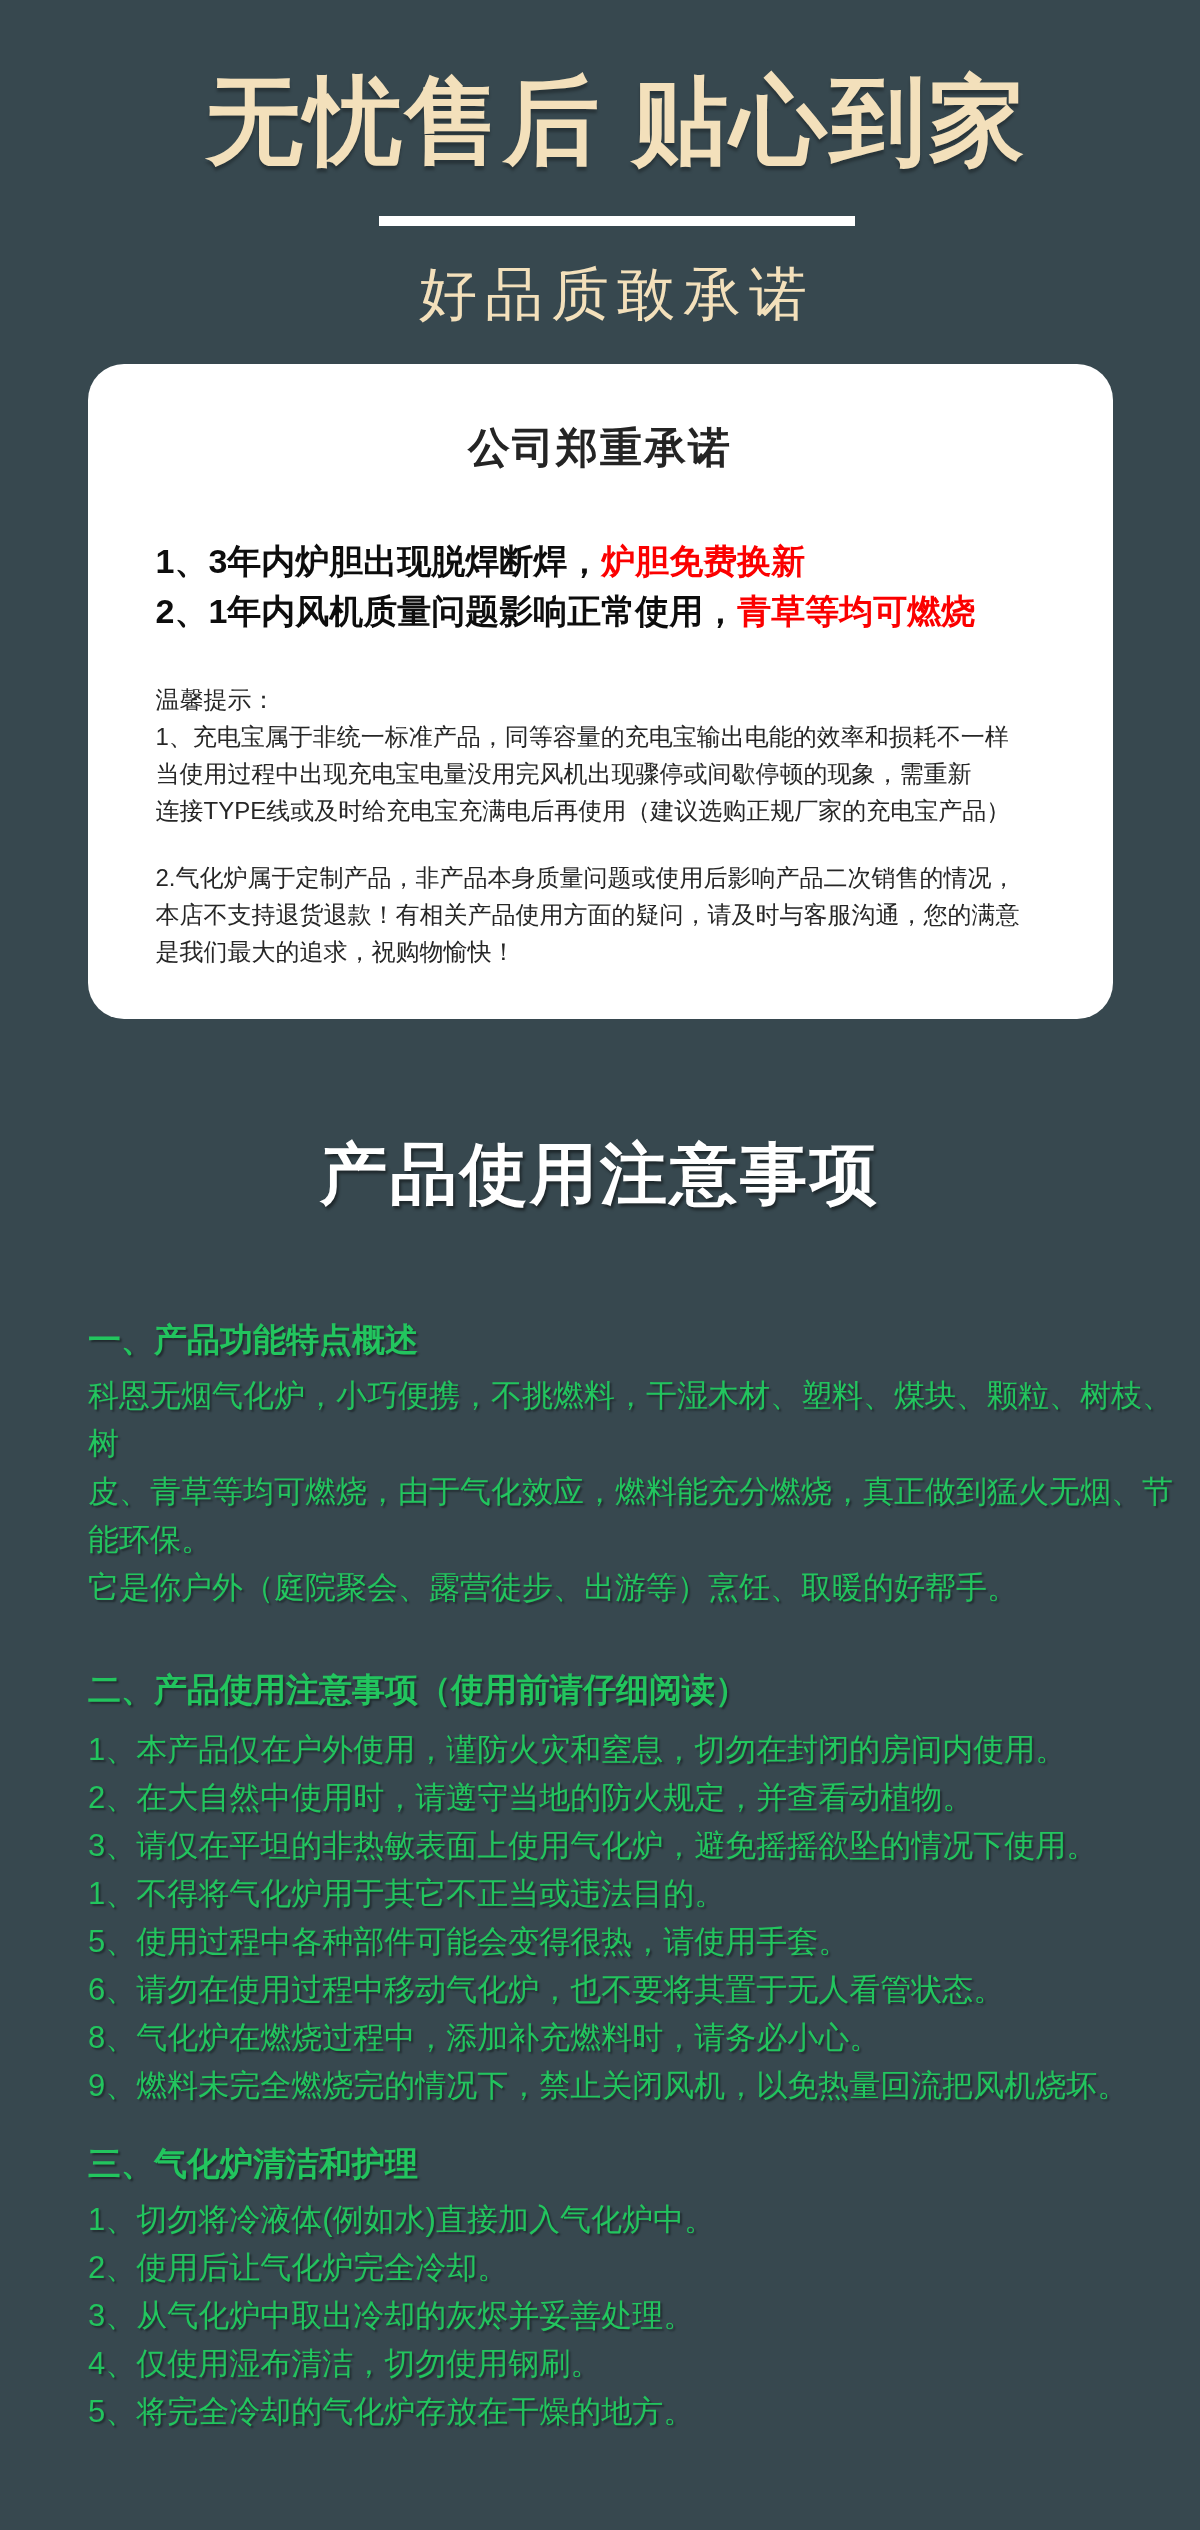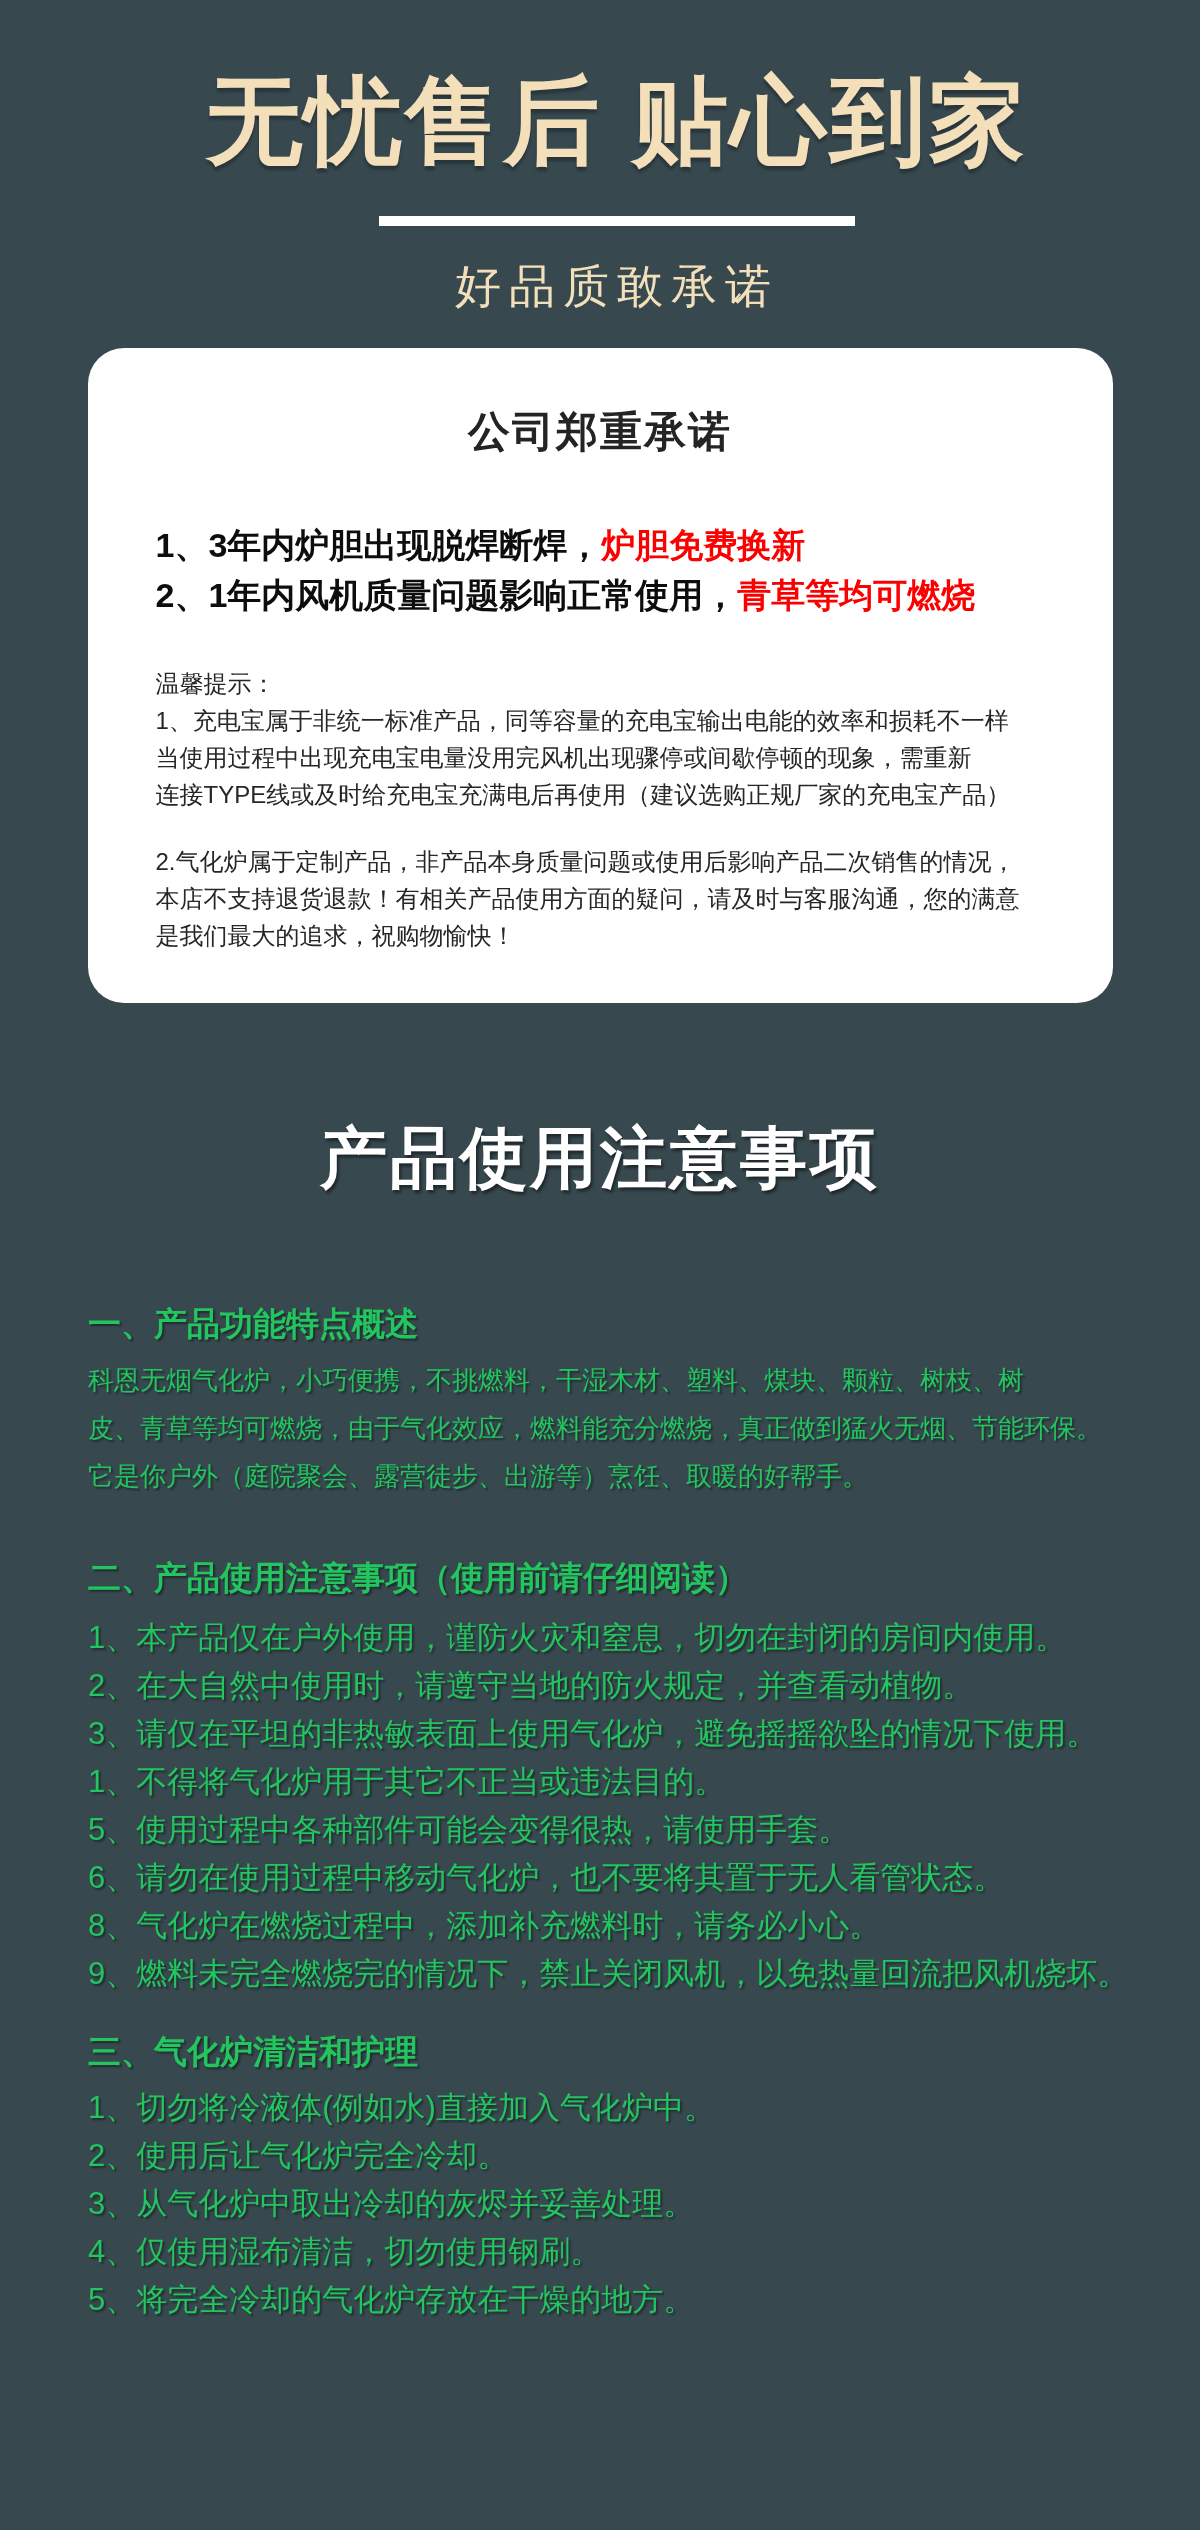--- a/index.html
+++ b/index.html
@@ -31,21 +31,21 @@
     text-shadow: 0 4px 3px rgba(0,0,0,0.28);
   }
   .divider-bar {
     width: 476px;
     height: 10px;
     margin: 44px auto 0;
     background: #ffffff;
   }
   .subtitle {
     margin-top: 30px;
-    font-size: 46px;
+    font-size: 58px;
     font-weight: 400;
     letter-spacing: 8px;
     color: #f3e0bb;
   }
   
   .card {
     box-sizing: border-box;
     width: 1025px;
     margin: 30px auto 0;
     background: #ffffff;
@@ -93,21 +93,21 @@
     margin: 0 auto 0 88px;
     color: #22c55e;
     text-shadow: 2px 2px 2px rgba(0,0,0,0.4);
   }
   .section-heading {
     font-size: 33px;
     font-weight: 800;
     line-height: 48px;
   }
   .section-body {
-    font-size: 26px;
+    font-size: 31px;
     font-weight: 400;
     line-height: 48px;
     white-space: pre-line;
   }
   .notice-item {
     font-size: 31px;
     font-weight: 400;
     line-height: 48px;
     white-space: nowrap;
   }

